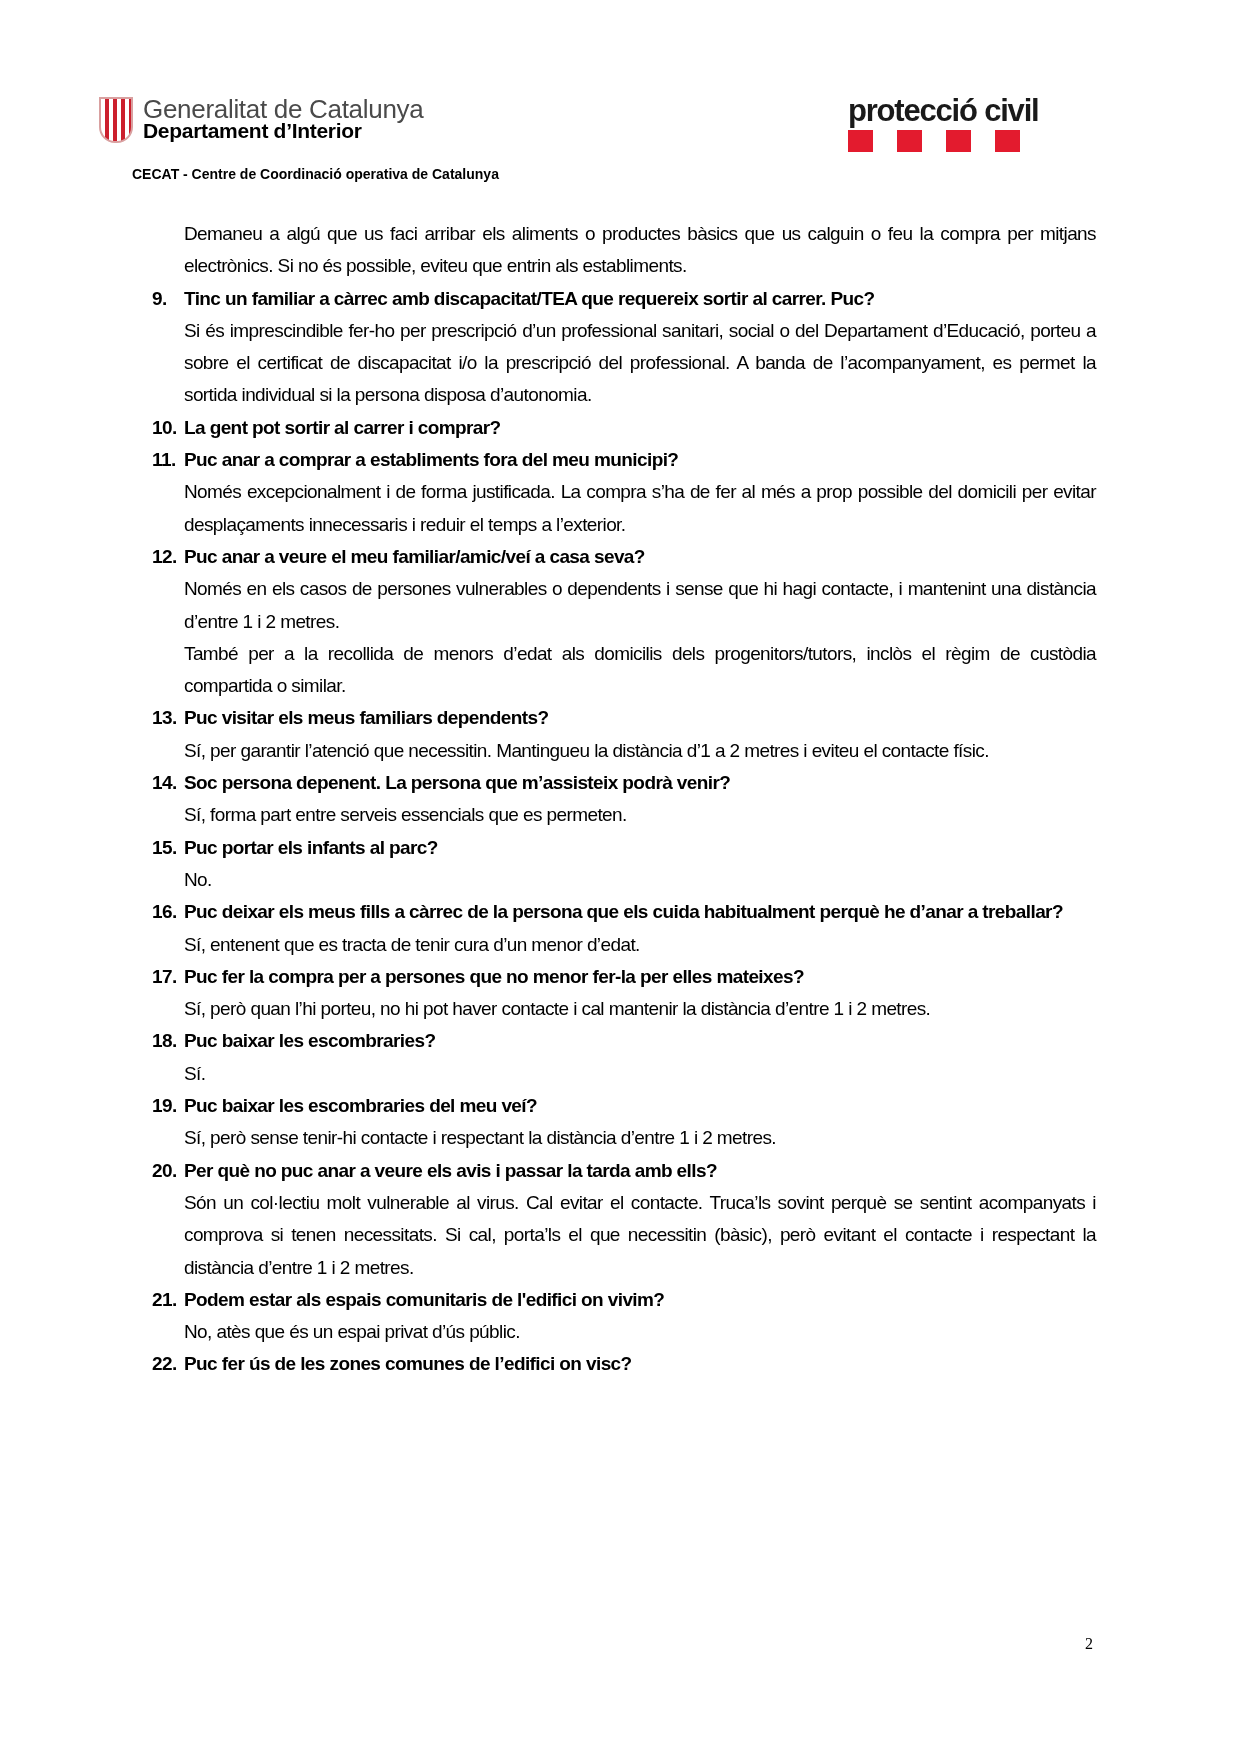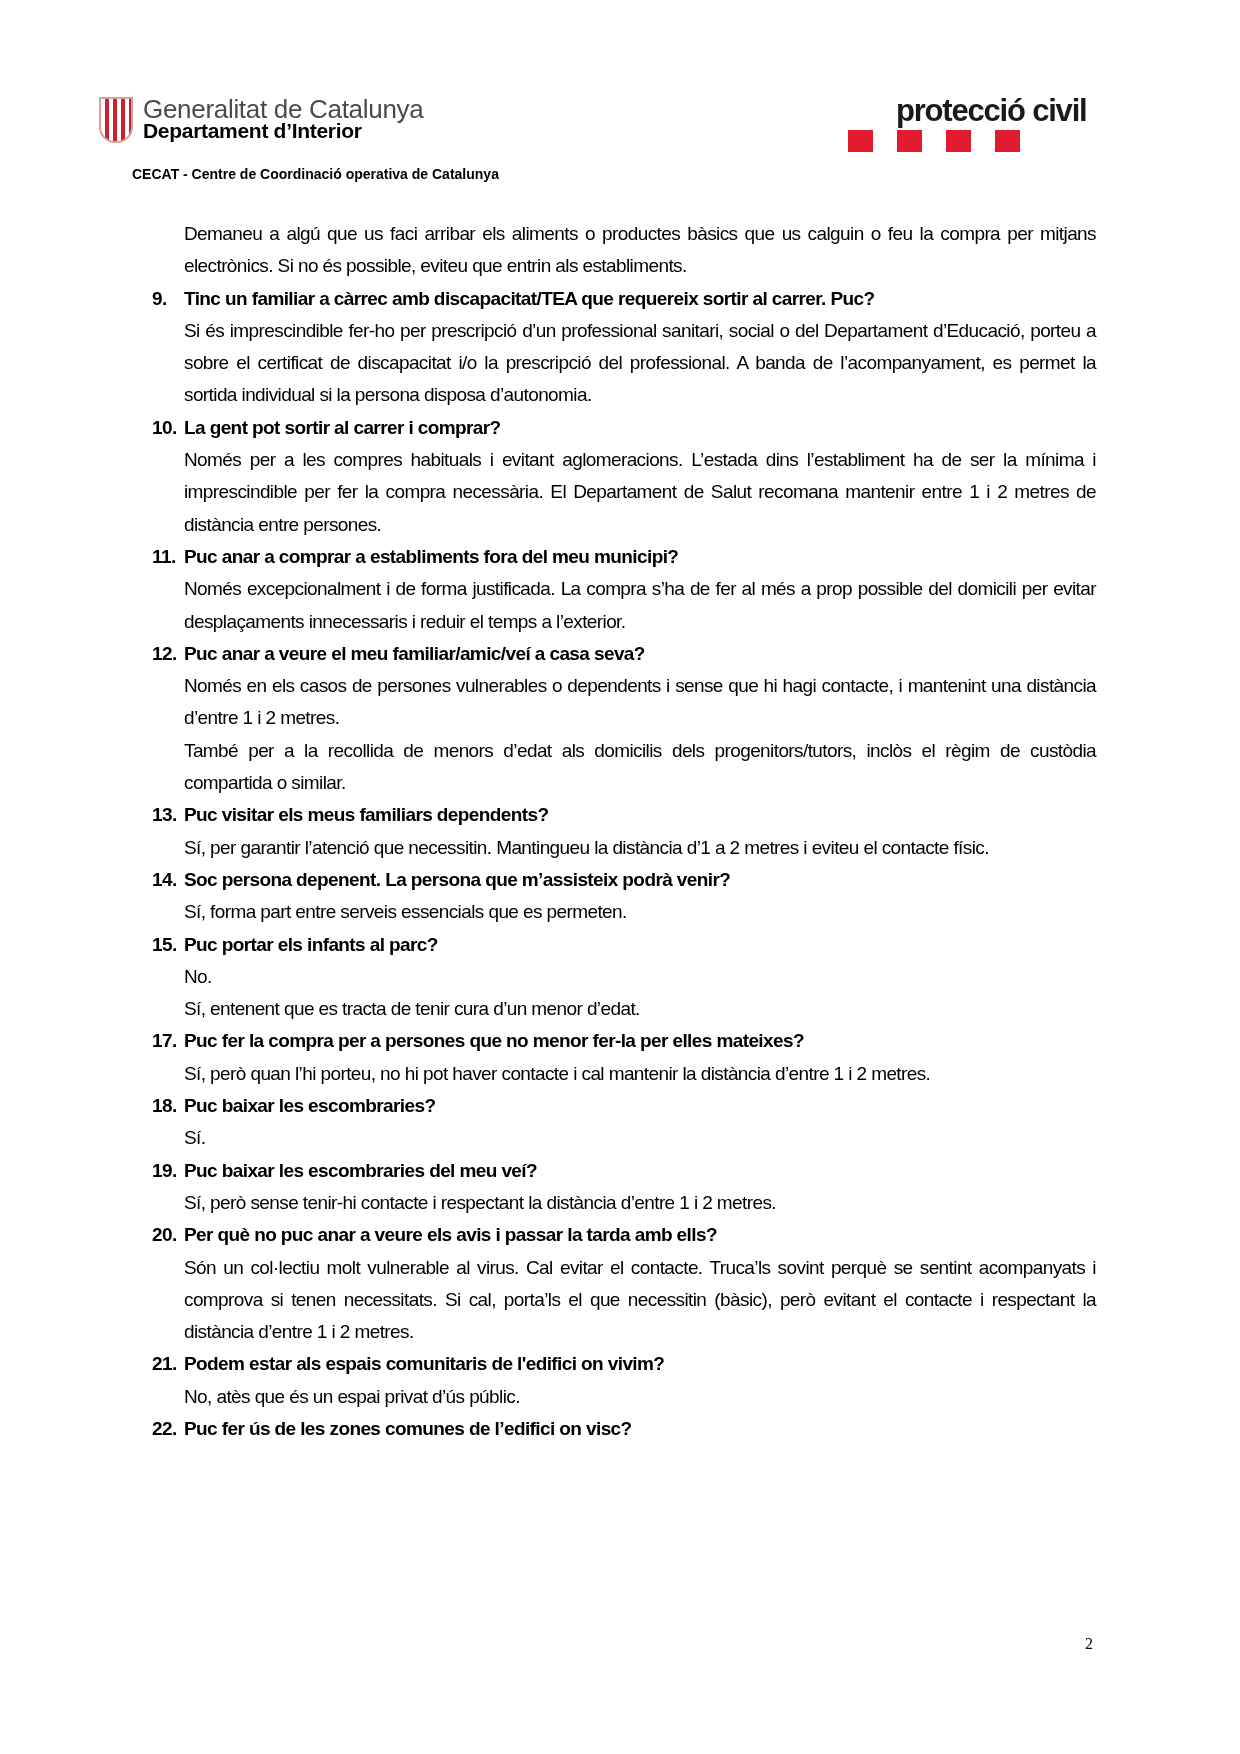--- a/index.html
+++ b/index.html
@@ -11,21 +11,21 @@
   .crest {
     width: 34px; height: 46px; border: 2px solid #d9a0a0; box-sizing: border-box;
     background: repeating-linear-gradient(90deg, #ffffff 0px, #ffffff 4px, #cc1f2d 4px, #cc1f2d 8px);
     border-radius: 0 0 16px 16px;
   }
   .gen-text { margin-left: 10px; line-height: 22px; }
   .gen-line1 { font-size: 26px; color: #4a4a4a; letter-spacing: -0.3px; }
   .gen-line2 { font-size: 21px; font-weight: bold; color: #000000; letter-spacing: -0.3px; }
   .cecat { position: absolute; left: 132px; top: 166px; font-size: 14px; font-weight: bold; }
   .pc { position: absolute; left: 848px; top: 96px; }
-  .pc-title { font-size: 31px; font-weight: bold; letter-spacing: -1.2px; color: #1a1a1a; line-height: 30px; margin-left: 48px; }
+  .pc-title { font-size: 31px; font-weight: bold; letter-spacing: -1.2px; color: #1a1a1a; line-height: 30px; }
   .pc-squares { display: flex; gap: 24px; margin-top: 4px; }
   .pc-sq { width: 25px; height: 22px; background: #e31b2e; }
 
   .content {
     position: absolute; left: 152px; top: 218px; width: 944px;
     font-family: "Liberation Sans", sans-serif; font-size: 19px; line-height: 32.3px;
     letter-spacing: -0.6px;
   }
   .p { margin-left: 32px; text-align: justify; text-align-last: left; }
   .q { font-weight: bold; display: flex; }
@@ -61,21 +61,20 @@
   <div id="faq-list">
       <div class="q">
         <span class="num">9.</span>
         <span class="txt">Tinc un familiar a càrrec amb discapacitat/TEA que requereix sortir al carrer. Puc?</span>
       </div>
       <div class="p">Si és imprescindible fer-ho per prescripció d’un professional sanitari, social o del Departament d’Educació, porteu a sobre el certificat de discapacitat i/o la prescripció del professional. A banda de l’acompanyament, es permet la sortida individual si la persona disposa d’autonomia.</div>
       <div class="q">
         <span class="num">10.</span>
         <span class="txt">La gent pot sortir al carrer i comprar?</span>
       </div>
-      <div class="p">Només per a les compres habituals i evitant aglomeracions. L’estada dins l’establiment ha de ser la mínima i imprescindible per fer la compra necessària. El Departament de Salut recomana mantenir entre 1 i 2 metres de distància entre persones.</div>
       <div class="q">
         <span class="num">11.</span>
         <span class="txt">Puc anar a comprar a establiments fora del meu municipi?</span>
       </div>
       <div class="p">Només excepcionalment i de forma justificada. La compra s’ha de fer al més a prop possible del domicili per evitar desplaçaments innecessaris i reduir el temps a l’exterior.</div>
       <div class="q">
         <span class="num">12.</span>
         <span class="txt">Puc anar a veure el meu familiar/amic/veí a casa seva?</span>
       </div>
       <div class="p">Només en els casos de persones vulnerables o dependents i sense que hi hagi contacte, i mantenint una distància d’entre 1 i 2 metres.</div>
@@ -88,20 +87,24 @@
       <div class="q">
         <span class="num">14.</span>
         <span class="txt">Soc persona depenent. La persona que m’assisteix podrà venir?</span>
       </div>
       <div class="p">Sí, forma part entre serveis essencials que es permeten.</div>
       <div class="q">
         <span class="num">15.</span>
         <span class="txt">Puc portar els infants al parc?</span>
       </div>
       <div class="p">No.</div>
+      <div class="q">
+        <span class="num">16.</span>
+        <span class="txt">Puc deixar els meus fills a càrrec de la persona que els cuida habitualment perquè he d’anar a treballar?</span>
+      </div>
       <div class="p">Sí, entenent que es tracta de tenir cura d’un menor d’edat.</div>
       <div class="q">
         <span class="num">17.</span>
         <span class="txt">Puc fer la compra per a persones que no menor fer-la per elles mateixes?</span>
       </div>
       <div class="p">Sí, però quan l’hi porteu, no hi pot haver contacte i cal mantenir la distància d’entre 1 i 2 metres.</div>
       <div class="q">
         <span class="num">18.</span>
         <span class="txt">Puc baixar les escombraries?</span>
       </div>

